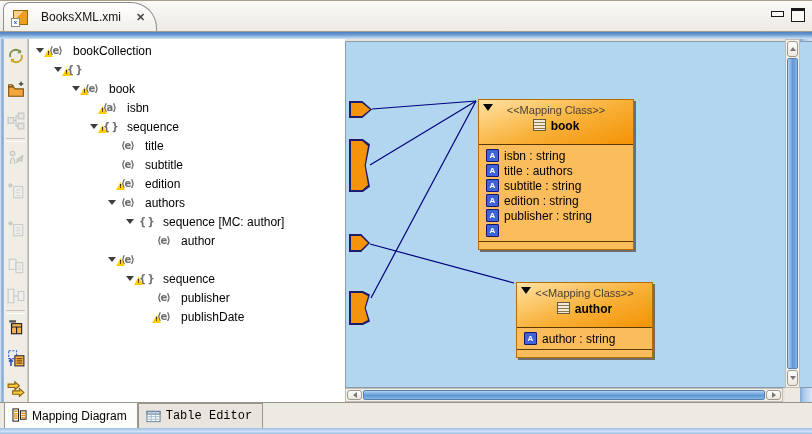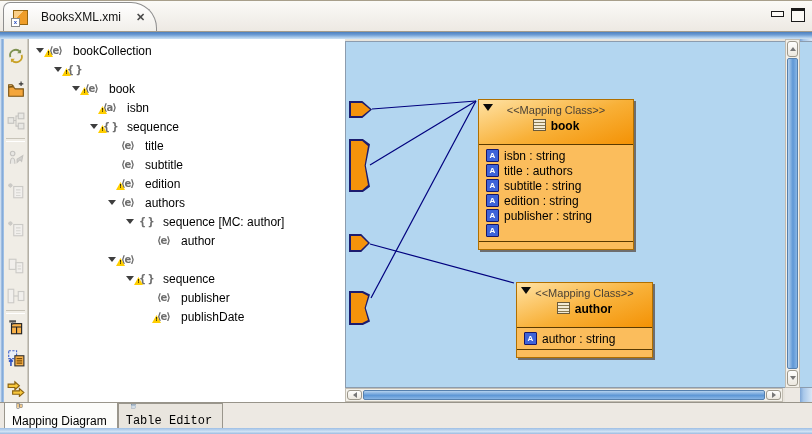--- a/index.html
+++ b/index.html
@@ -68,21 +68,21 @@
   .chev.up{border-left:3px solid transparent;border-right:3px solid transparent;border-bottom:4px solid #777;}
   .chev.down{border-left:3px solid transparent;border-right:3px solid transparent;border-top:4px solid #777;}
   .chev.left{border-top:3px solid transparent;border-bottom:3px solid transparent;border-right:4px solid #777;}
   .chev.right{border-top:3px solid transparent;border-bottom:3px solid transparent;border-left:4px solid #777;}
   .vthumb{position:absolute;left:1px;right:1px;top:18px;bottom:18px;background:linear-gradient(90deg,#B4D2EF,#5E97D6 55%,#88B6E6);border:1px solid #5580AE;border-radius:2px;}
   .hthumb{position:absolute;top:1px;bottom:1px;left:17px;right:17px;background:linear-gradient(180deg,#B4D2EF,#5E97D6 55%,#88B6E6);border:1px solid #5580AE;border-radius:2px;}
   #sb-corner{position:absolute;left:440px;top:349px;width:15px;height:14px;background:#EDE9E3;}
 
   
   #tabbar{position:absolute;left:0;top:401px;width:812px;height:26px;background:#EDE9E3;border-top:1px solid #98948A;display:flex;align-items:stretch;padding-left:4px;box-sizing:border-box;}
-  .btab{display:flex;align-items:flex-start;gap:5px;padding:0 10px 0 7px;font-size:12px;color:#000;border:1px solid #9A968C;border-bottom:none;box-sizing:border-box;flex-direction:column;}
+  .btab{display:flex;align-items:center;gap:5px;padding:0 10px 0 7px;font-size:12px;color:#000;border:1px solid #9A968C;border-bottom:none;box-sizing:border-box;}
   .btab svg{width:15px;height:15px;display:block;}
   .btab.active{background:#FCFCFA;margin-top:-1px;}
   .btab.inactive{background:#E9E5DE;font-family:Liberation Mono, monospace;}
 </style>
 </head>
 <body>
 
 <div id="app">
 
   <div id="topbar">

